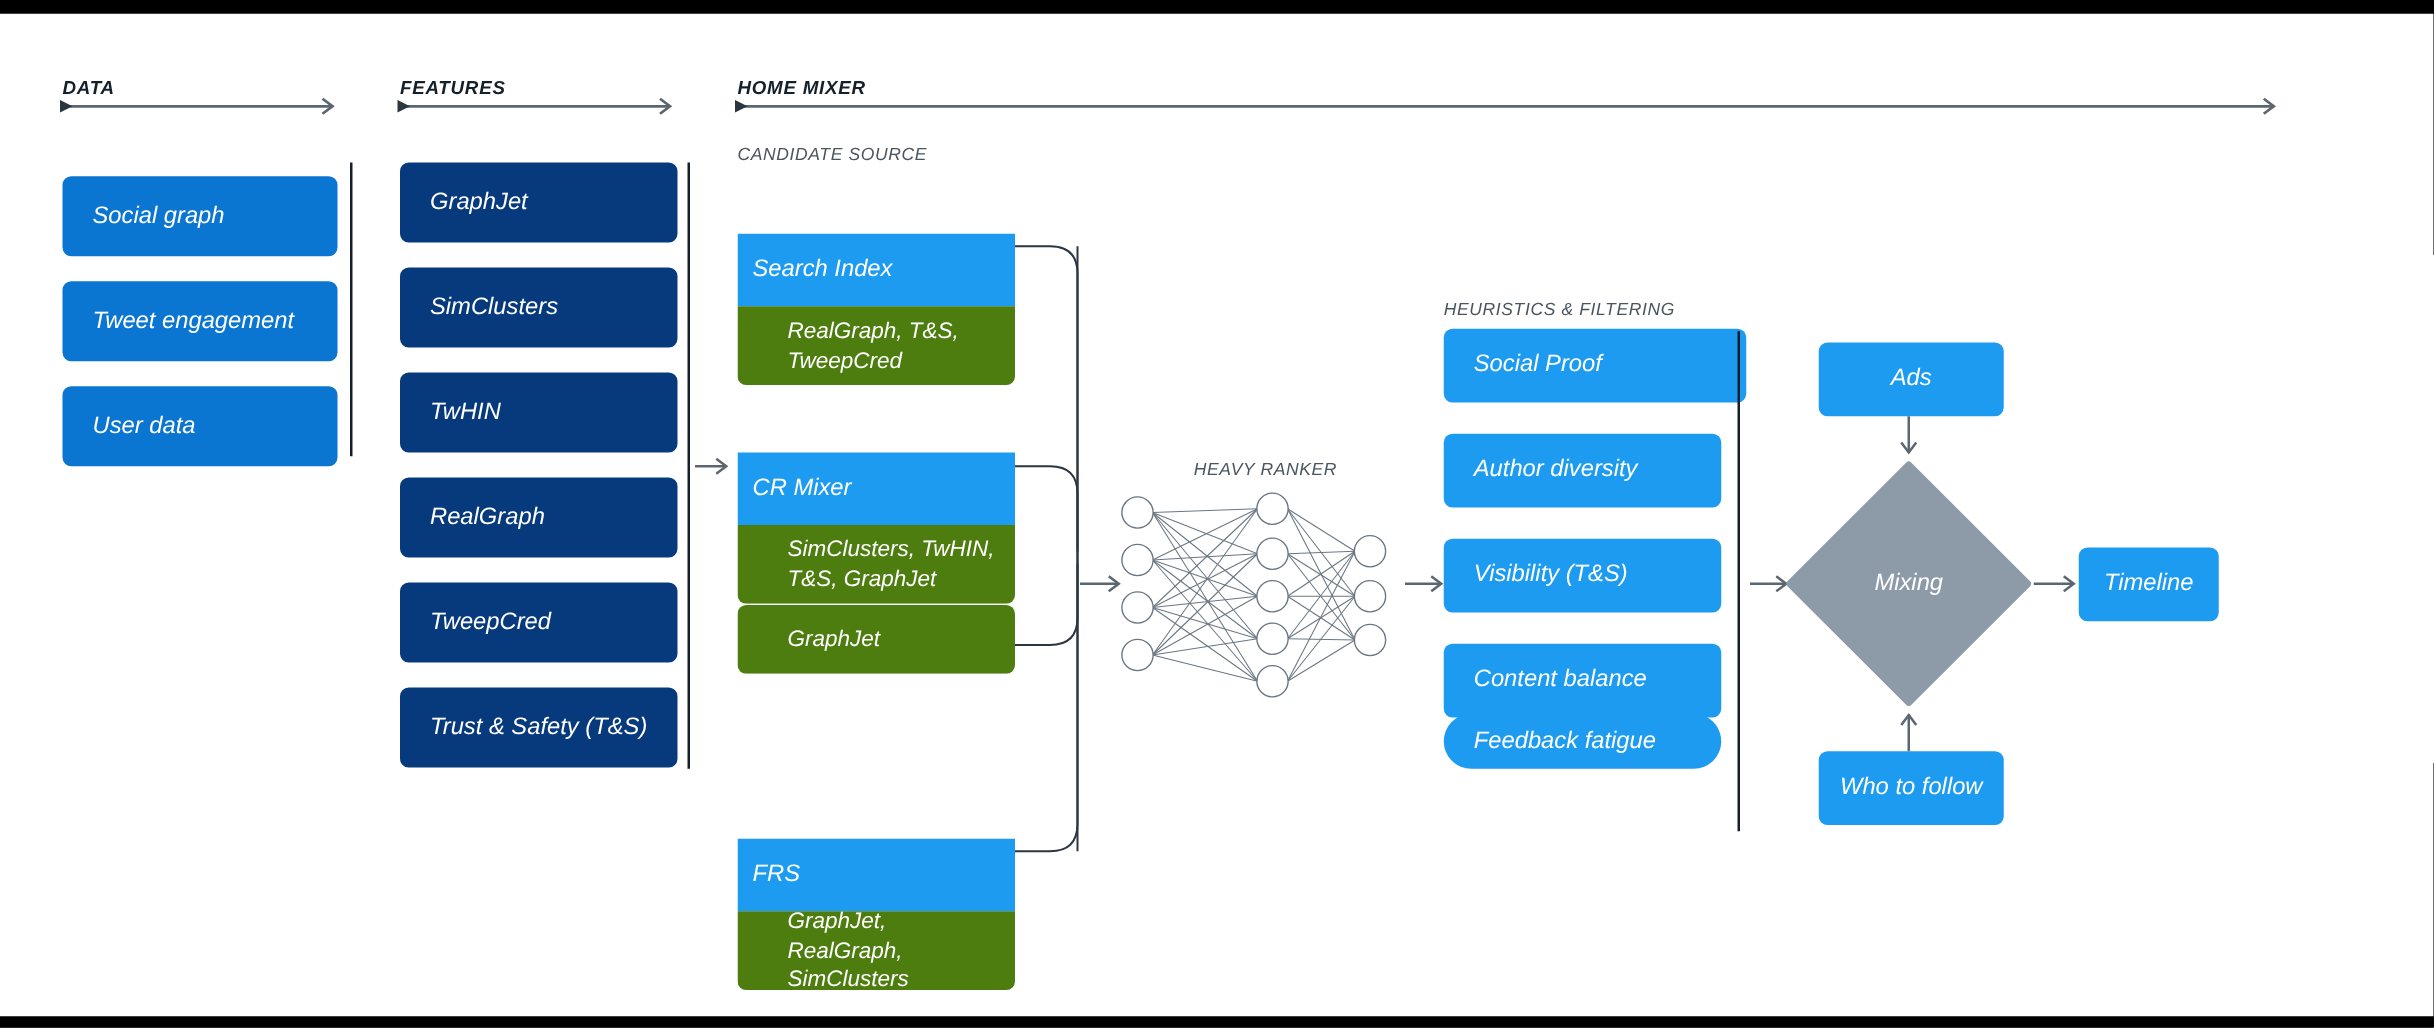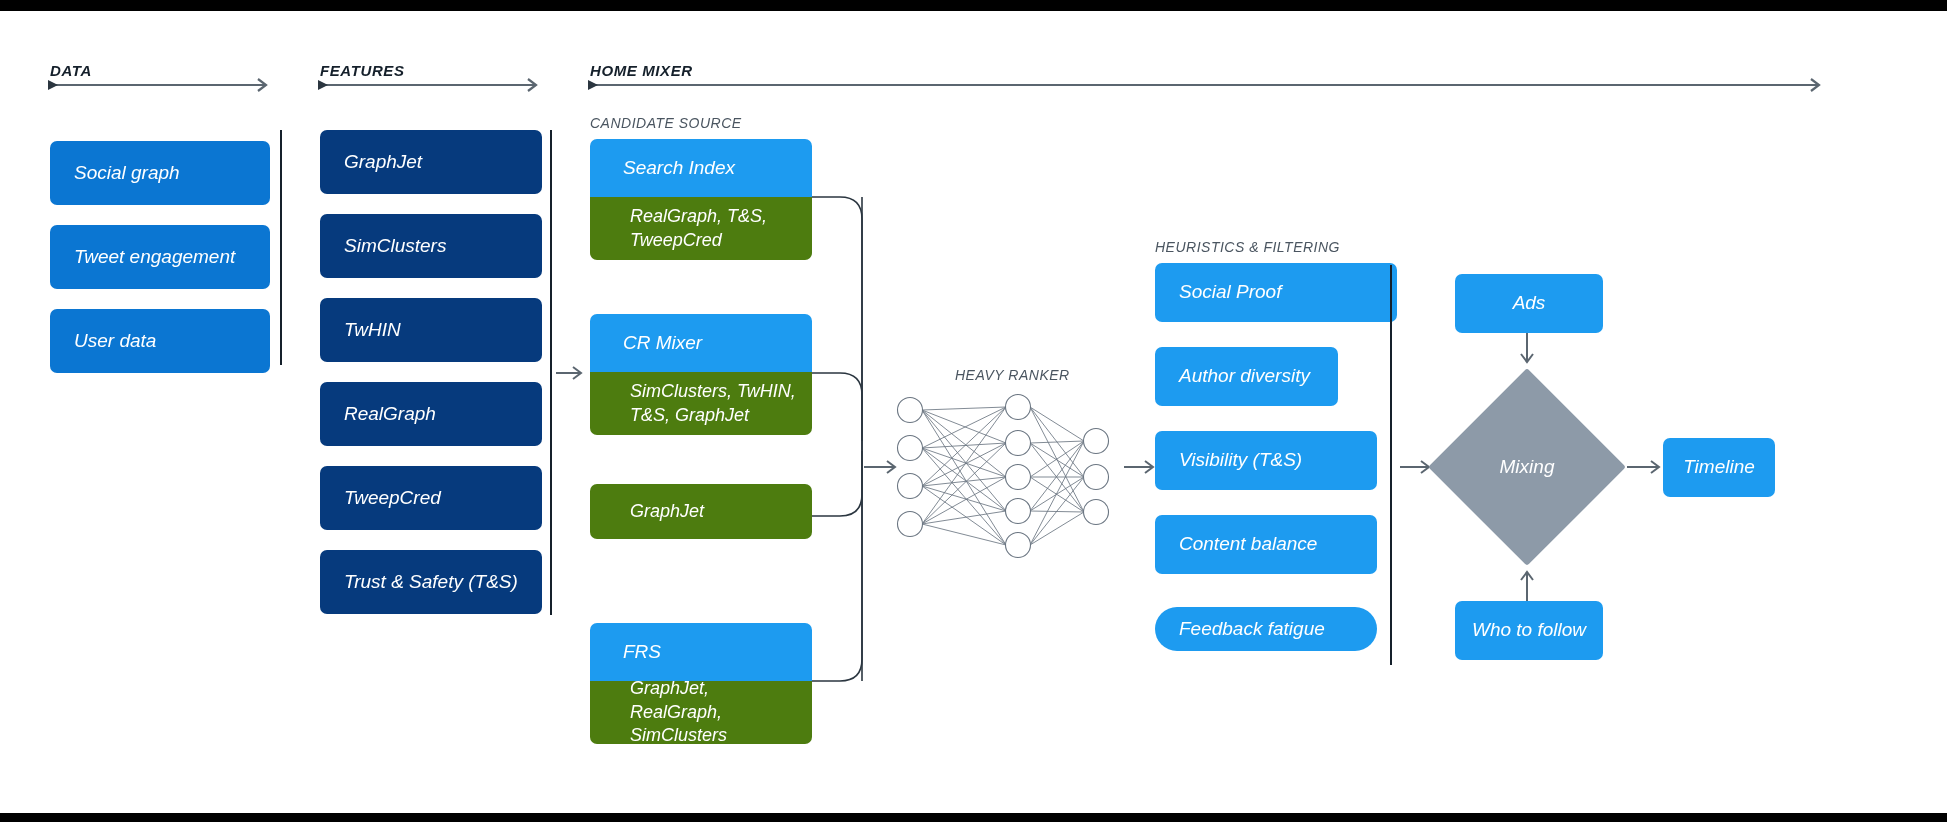--- a/index.html
+++ b/index.html
@@ -76,22 +76,23 @@
     border-radius: 7px;
     overflow: hidden;
     width: 222px;
   }
   .cs-head {
     background: #1d9bf0;
     color: #ffffff;
     font-size: 19px;
     display: flex;
     align-items: center;
-    padding-left: 33px;
+    padding-left: 12px;
     box-sizing: border-box;
+    margin-top: 48px;
   }
   .cs-body {
     background: #4d7c0f;
     color: #ffffff;
     font-size: 18px;
     line-height: 1.3;
     display: flex;
     align-items: center;
     padding-left: 40px;
     padding-right: 10px;
@@ -310,24 +311,24 @@
         <circle cx="1018" cy="466" r="12.5"></circle>
           <circle cx="1018" cy="500" r="12.5"></circle>
         <circle cx="1018" cy="534" r="12.5"></circle>
         <circle cx="1096" cy="430" r="12.5"></circle>
           <circle cx="1096" cy="466" r="12.5"></circle>
         <circle cx="1096" cy="501" r="12.5"></circle>
       </g>
     </svg>
 
     <div class="card card-heur" style="left:1155px; top:252px; width:242px; height:59px;">Social Proof</div>
-    <div class="card card-heur" style="left:1155px; top:336px; width:183px; height:59px;">Author diversity</div>
+    <div class="card card-heur" style="left:1155px; top:336px; width:222px; height:59px;">Author diversity</div>
     <div class="card card-heur" style="left:1155px; top:420px; width:222px; height:59px;">Visibility (T&amp;S)</div>
     <div class="card card-heur" style="left:1155px; top:504px; width:222px; height:59px;">Content balance</div>
-    <div class="card card-heur" style="left:1155px; top:596px; width:222px; height:44px;border-radius:26px;">Feedback fatigue</div>
+    <div class="card card-heur" style="left:1155px; top:560px; width:222px; height:44px;border-radius:26px;">Feedback fatigue</div>
 
     <div class="vdiv" style="left:1390px; top:254px; height:400px;"></div>
 
     <div class="card card-out" style="left:1455px; top:263px; width:148px; height:59px;">Ads</div>
 
     <div class="diamond" style="left:1457px; top:386px; width:140px; height:140px;"></div>
     <div class="diamond-label" style="left:1457px; top:445px; width:140px;">Mixing</div>
 
     <div class="card card-out" style="left:1455px; top:590px; width:148px; height:59px;">Who to follow</div>
 

